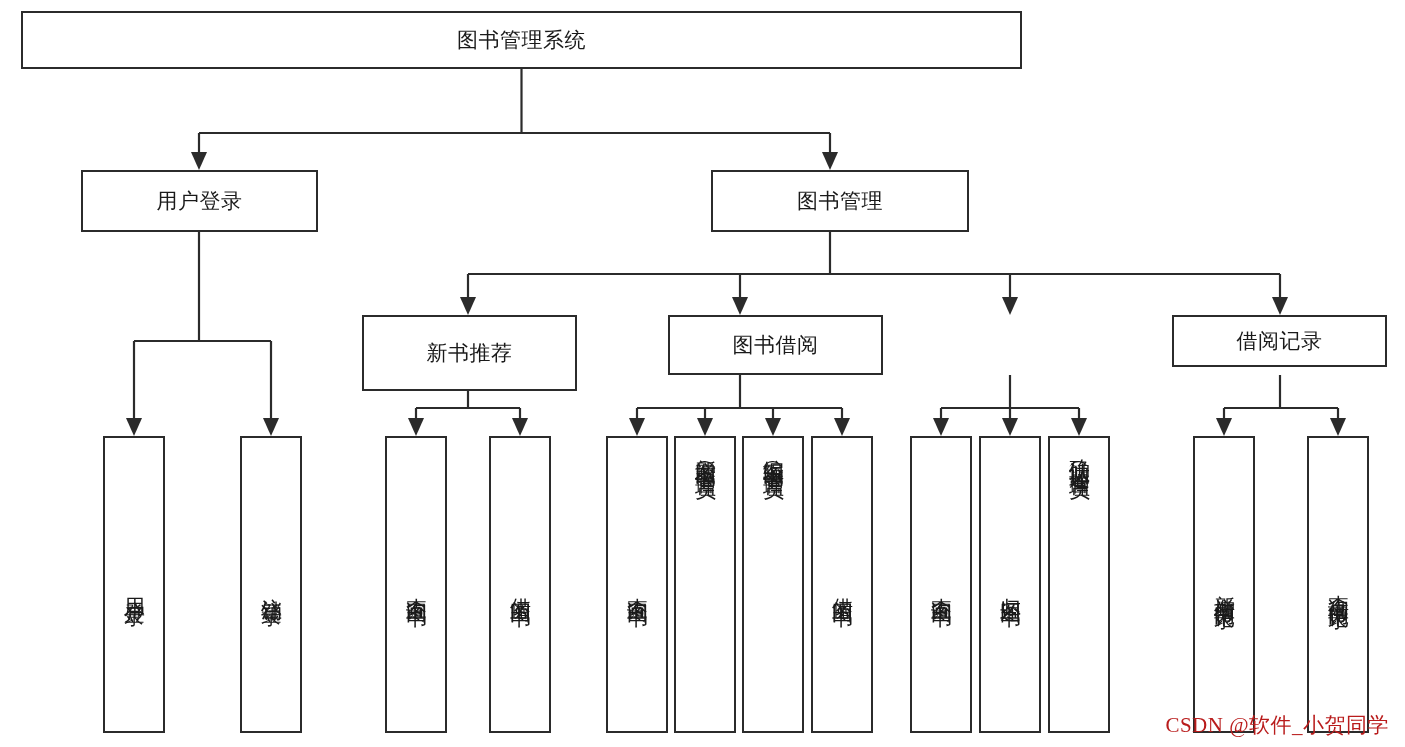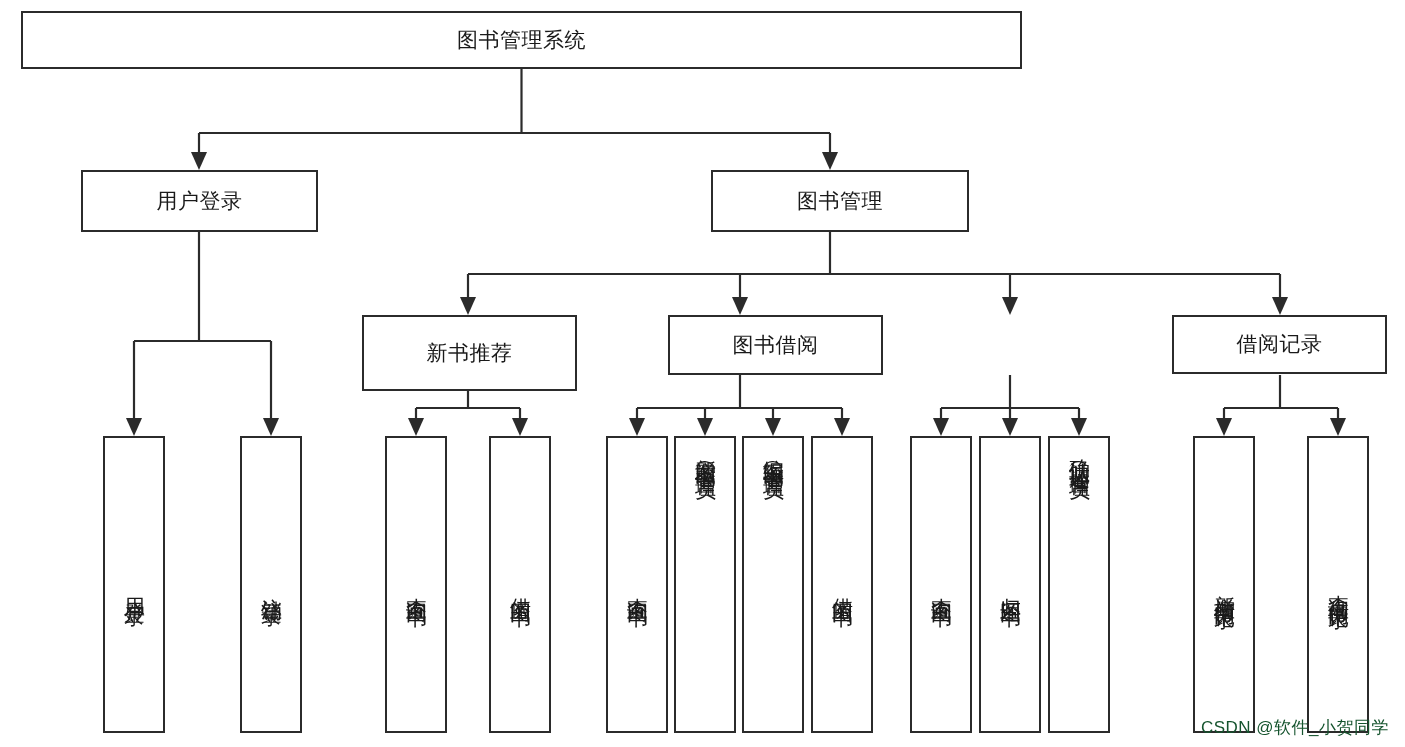--- a/index.html
+++ b/index.html
@@ -49,25 +49,26 @@
     letter-spacing:3px;
     white-space:nowrap;
     text-align:center;
   }
   .leaf.align-top{align-items:flex-start;}
 
   .watermark{
     position:absolute;
     right:16px;
     bottom:8px;
-    font-size:17px;
-    color:#14532d;
+    font-size:21px;
+    color:#b91c1c;
     letter-spacing:0.5px;
     white-space:nowrap;
     pointer-events:none;
+    font-family:Liberation Serif, serif;
   }
   svg.links{position:absolute;left:0;top:0;width:1405px;height:747px;pointer-events:none;}
   svg.links path,svg.links line{stroke:#2b2b2b;stroke-width:2.2;fill:none;}
   svg.links polygon{fill:#2b2b2b;}
 </style>
 </head>
 <body>
 
 <div id="diagram">
 
@@ -145,21 +146,21 @@
   <div class="node" style="left:711px;top:170px;width:258px;height:62px;">
     <span class="label">图书管理</span>
   </div>
 
   <div class="node" style="left:362px;top:315px;width:215px;height:76px;">
     <span class="label">新书推荐</span>
   </div>
   <div class="node" style="left:632px;top:315px;width:215px;height:60px;margin-left:36px;">
     <span class="label">图书借阅</span>
   </div>
-  <div class="node" style="left:1172px;top:315px;width:215px;height:59px;">
+  <div class="node" style="left:1172px;top:315px;width:215px;height:52px;">
     <span class="label">借阅记录</span>
   </div>
 
   <div class="leaf" style="left:103px;top:436px;width:62px;height:297px;">
     <span class="label">用户登录</span>
   </div>
   <div class="leaf" style="left:240px;top:436px;width:62px;height:297px;">
     <span class="label">注销登录</span>
   </div>
 

